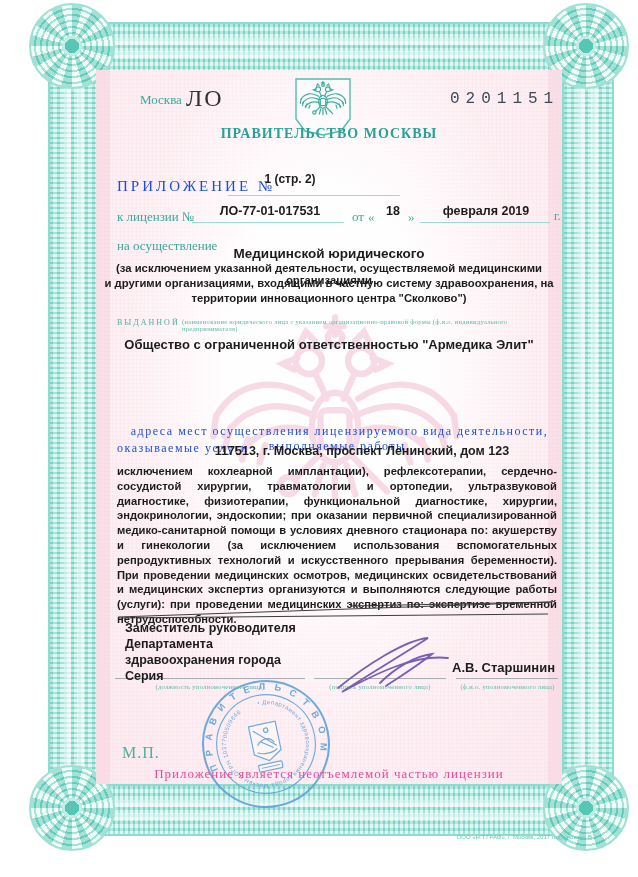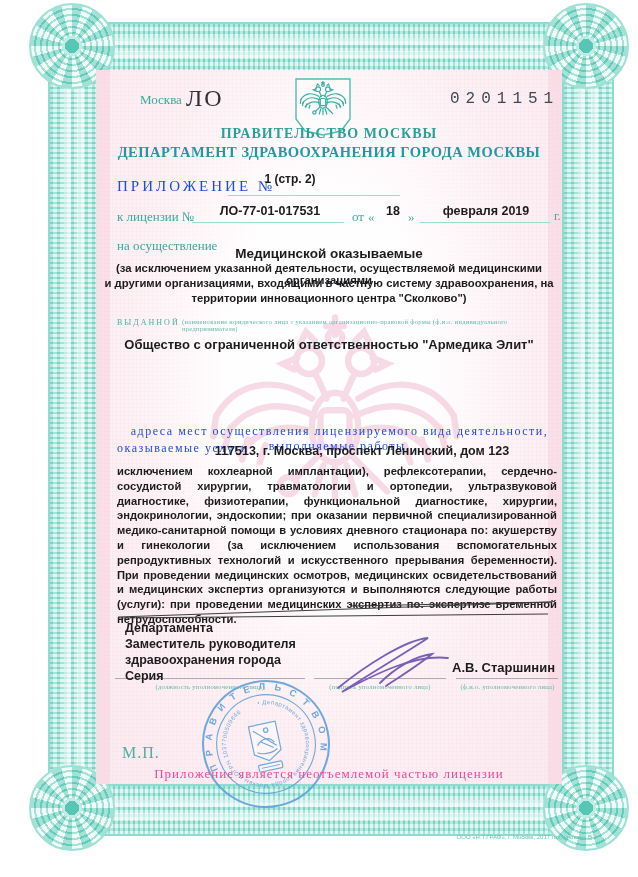--- a/index.html
+++ b/index.html
@@ -97,39 +97,38 @@
   <div class="abs z3" style="left:186px;top:85px;font-size:24px;letter-spacing:2px;color:#2e3338">ЛО</div>
 
   <svg class="abs z3" style="left:291px;top:76px;color:#3cb0a2" width="64" height="64" viewBox="0 0 64 64">
     <polygon points="5,3 59,3 59,43 50,55 32,59 14,55 5,43" fill="rgba(255,255,255,.45)" stroke="#4fbfae" stroke-width="1.4"></polygon>
     <use href="#eagle" x="5" y="2" width="54" height="54"></use>
   </svg>
 
   <div class="abs z3" style="left:450px;top:90px;font-size:16px;letter-spacing:6px;color:#3d4956;font-family:'Liberation Mono',monospace">0201151</div>
 
   <div class="abs z3 ctr" style="left:96px;top:126px;width:466px;font-size:14px;font-weight:bold;letter-spacing:1px;color:#27a296">ПРАВИТЕЛЬСТВО МОСКВЫ</div>
-  <div class="abs z3 ctr" style="left:96px;top:144px;width:466px;font-size:14.5px;font-weight:bold;letter-spacing:.5px;color:#2397a4">ДЕПАРТАМЕНТ ЗДРАВООХРАНЕНИЯ ГОРОДА МОСКВЫ</div>
 
   <div class="abs z3 teal-cap" style="left:117px;top:178px;font-size:15px;letter-spacing:3px">ПРИЛОЖЕНИЕ  №</div>
   <div class="abs z3 fill ctr" style="left:200px;top:172px;width:180px;font-size:12px">1 (стр. 2)</div>
   <div class="fline z2" style="left:228px;top:195px;width:172px"></div>
 
   <div class="abs z3 teal" style="left:117px;top:209px;font-size:13px">к лицензии №</div>
   <div class="abs z3 fill ctr" style="left:195px;top:204px;width:150px;font-size:12.5px">ЛО-77-01-017531</div>
   <div class="fline z2" style="left:192px;top:222px;width:152px"></div>
   <div class="abs z3 teal" style="left:352px;top:209px;font-size:13px">от</div>
   <div class="abs z3 teal" style="left:368px;top:209px;font-size:13px">«</div>
   <div class="abs z3 fill" style="left:386px;top:204px;font-size:12.5px">18</div>
   <div class="abs z3 teal" style="left:408px;top:209px;font-size:13px">»</div>
   <div class="abs z3 fill ctr" style="left:422px;top:204px;width:128px;font-size:12.5px">февраля 2019</div>
   <div class="fline z2" style="left:420px;top:222px;width:130px"></div>
   <div class="abs z3 teal" style="left:554px;top:209px;font-size:12px">г.</div>
 
   <div class="abs z3 teal" style="left:117px;top:238px;font-size:13px">на осуществление</div>
-  <div class="abs z3 fill ctr" style="left:96px;top:246px;width:466px;font-size:13.5px">Медицинской оказываемые</div>
+  <div class="abs z3 fill ctr" style="left:96px;top:246px;width:466px;font-size:13.5px">Медицинской юридического</div>
   <div class="abs z3 fill ctr" style="left:100px;top:262px;width:458px;font-size:11.3px">(за исключением указанной деятельности, осуществляемой медицинскими организациями</div>
   <div class="abs z3 fill ctr" style="left:100px;top:277px;width:458px;font-size:11.3px">и другими организациями, входящими в частную систему здравоохранения, на</div>
   <div class="abs z3 fill ctr" style="left:100px;top:292px;width:458px;font-size:11.3px">территории инновационного центра "Сколково")</div>
 
   <div class="abs z3" style="left:117px;top:315px;font-size:11px;letter-spacing:2px;color:#4fae9f;font-variant:small-caps">выданной</div>
   <div class="abs z3 tiny-teal" style="left:182px;top:318px;width:380px;white-space:normal">(наименование юридического лица с указанием организационно-правовой формы (ф.и.о. индивидуального предпринимателя)</div>
   <div class="abs z3 fill ctr" style="left:96px;top:337px;width:466px;font-size:13px">Общество с ограниченной ответственностью "Армедика Элит"</div>
 
   <div class="abs z3 teal-cap" style="left:117px;top:424px;width:445px;font-size:12px">адреса мест осуществления лицензируемого вида деятельности, выполняемые работы,</div>
   <div class="abs z3 teal-cap" style="left:117px;top:441px;font-size:12px">оказываемые услуги</div>
@@ -139,22 +138,22 @@
 
   <svg class="abs z3" style="left:96px;top:560px" width="466" height="70">
     <g stroke="#3c3c3c" stroke-width="1" fill="none">
       <line x1="254" y1="46" x2="456" y2="42"></line>
       <line x1="456" y1="42" x2="22" y2="57"></line>
       <line x1="22" y1="58" x2="452" y2="54"></line>
     </g>
   </svg>
 
   <div class="abs z3 fill" style="left:125px;top:620px;font-size:12.5px;line-height:16px">
+    <div>Заместитель руководителя</div>
     <div>Департамента</div>
-    <div>Заместитель руководителя</div>
     <div>здравоохранения города</div>
     <div>Серия</div>
   </div>
   <div class="abs z3 fill" style="left:452px;top:660px;font-size:13px">А.В. Старшинин</div>
 
   <svg class="abs z4" style="left:320px;top:628px" width="160" height="75">
     <g stroke="#7a5fb5" stroke-width="1.8" fill="none" stroke-linecap="round">
       <path d="M18,60 C45,38 85,12 108,10 C90,22 40,52 22,64 C55,46 95,26 128,30"></path>
       <path d="M60,55 C75,40 95,28 112,26 C100,36 78,50 66,58"></path>
     </g>

